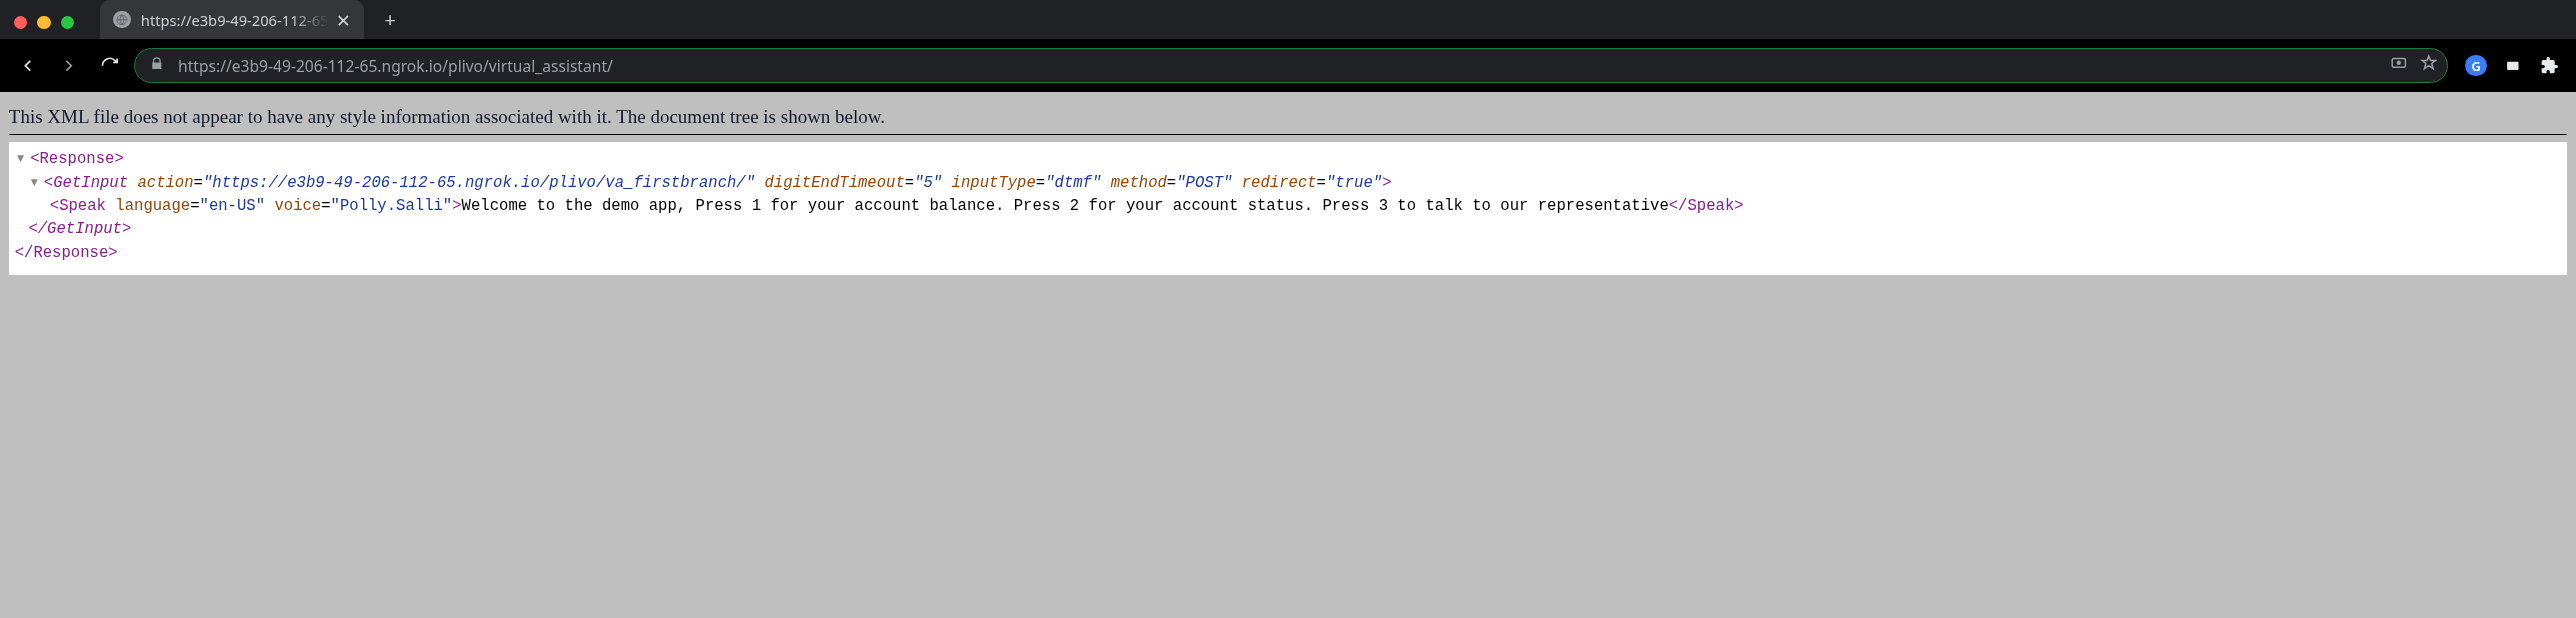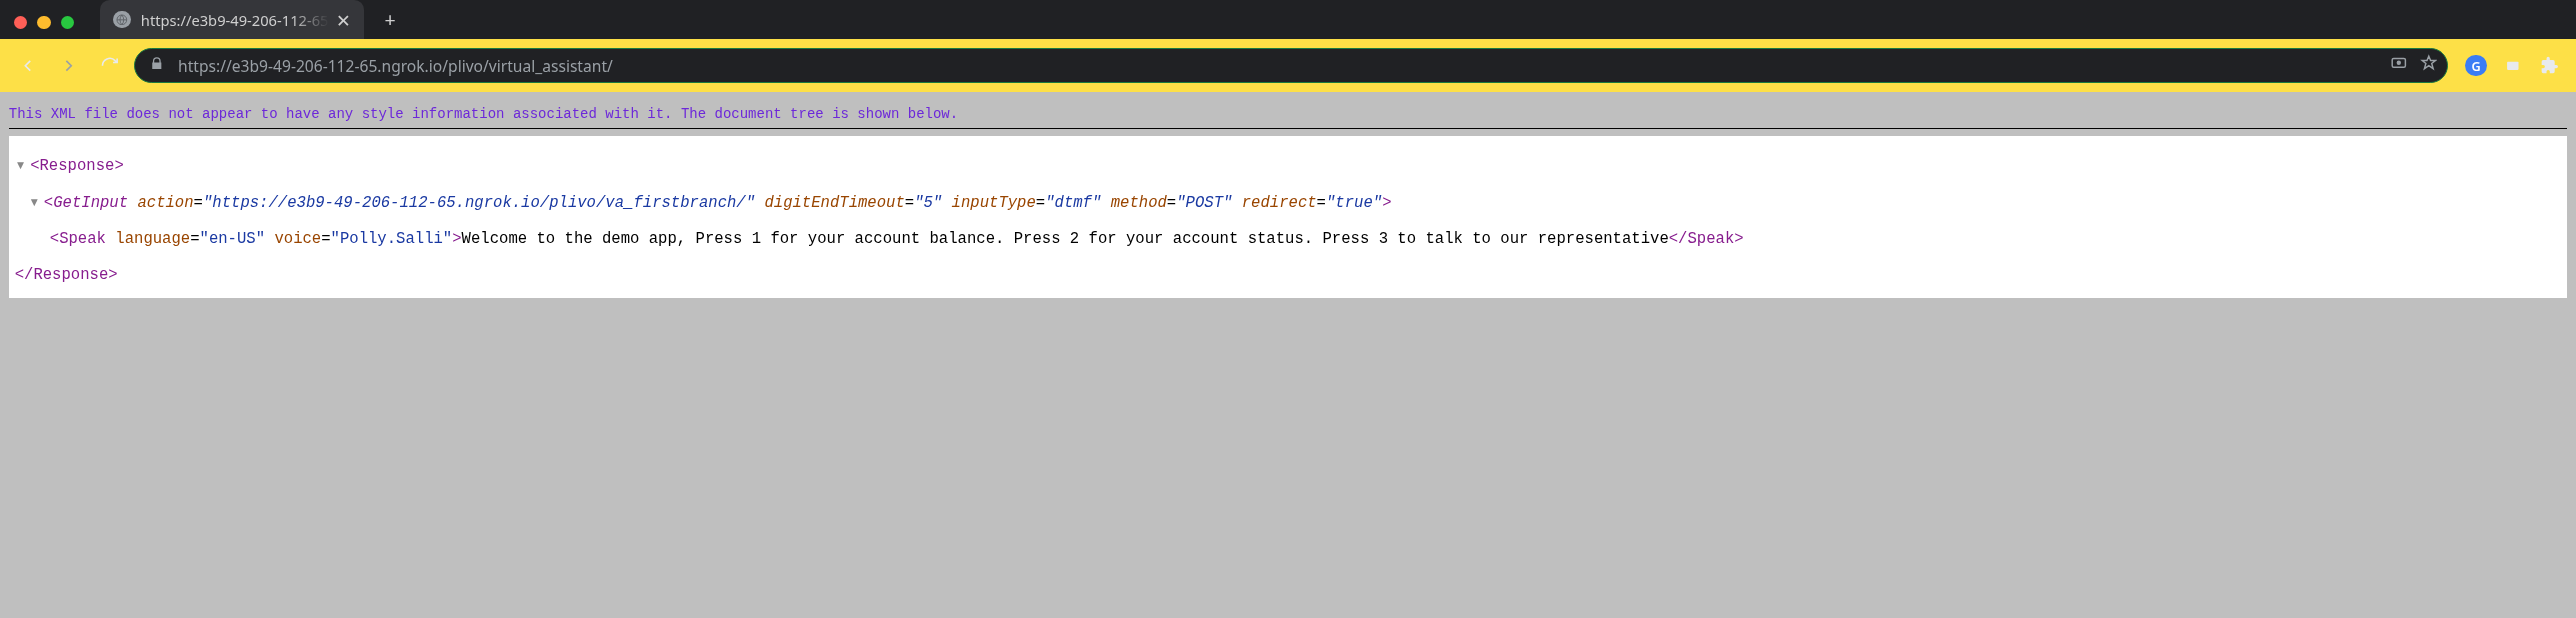--- a/index.html
+++ b/index.html
@@ -73,21 +73,21 @@
   .new-tab {
     width: 33px; height: 33px;
     display:flex;align-items:center;justify-content:center;
     color:#cfcfcf; font-size:19.6px; font-family: system-ui,sans-serif;
     margin-left: 9.8px; margin-bottom:2.9px;
     cursor:pointer;
   }
 
   .toolbar {
     height: 62px;
-    background: #fde047;
+    background: #000000;
     display: flex;
     align-items: center;
     padding: 0 11.7px;
     gap: 7.8px;
   }
   .nav-btn {
     width: 33px; height:33px;
     display:flex;align-items:center;justify-content:center;
     color:#9aa0a6;
     cursor:pointer;
@@ -135,36 +135,36 @@
     width:21.5px;height:21.5px;border-radius:50%;background:#3a7df5;
     display:flex;align-items:center;justify-content:center;
     color:#fff;font-family:system-ui;font-size:12.7px;font-weight:600;
   }
 
   
   .page {
     padding: 9.8px 8.8px 0 8.8px;
   }
   .xml-notice {
-    font-family: Liberation Mono, monospace;
-    font-size: 14px;
-    color: #6d28d9;
+    font-family: Liberation Serif, serif;
+    font-size: 19px;
+    color: #0f172a;
     padding: 3.9px 0 5.9px 0;
   }
   .hr { border-top:1px solid #000; margin-bottom:7.8px;}
 
   .xml-view {
     background:#fff;
     padding: 5.9px 7.8px 9.8px 2px;
     font-family: Menlo, Consolas, "Courier New", monospace;
     font-size: 15.6px;
     line-height: 1.5;
     white-space: normal;
   }
-  .row { display:block;margin-top:13px; }
+  .row { display:block; }
   .disc { color:#888; font-family: system-ui,sans-serif; font-size:11.7px; vertical-align:1px; padding-right:3.9px; user-select:none;}
   .indent-0{ padding-left: 3.9px; }
   .indent-1{ padding-left: 17.6px; font-style: italic; }
   .indent-2{ padding-left: 39px; }
   .tag  { color:#871d8e; }
   .attr-name { color:#994500; }
   .attr-val  { color:#1a39a2; }
   .txt  { color:#000; }
 </style>
 </head>
@@ -258,20 +258,23 @@
     </div>
 
     <div class="row indent-1">
       <span class="disc">▼</span><span class="tag">&lt;GetInput </span><span class="attr-name">action</span><span class="txt">=</span><span class="attr-val">"https://e3b9-49-206-112-65.ngrok.io/plivo/va_firstbranch/"</span><span class="txt"> </span><span class="attr-name">digitEndTimeout</span><span class="txt">=</span><span class="attr-val">"5"</span><span class="txt"> </span><span class="attr-name">inputType</span><span class="txt">=</span><span class="attr-val">"dtmf"</span><span class="txt"> </span><span class="attr-name">method</span><span class="txt">=</span><span class="attr-val">"POST"</span><span class="txt"> </span><span class="attr-name">redirect</span><span class="txt">=</span><span class="attr-val">"true"</span><span class="tag">&gt;</span>
     </div>
 
     <div class="row indent-2">
       <span class="tag">&lt;Speak </span><span class="attr-name">language</span><span class="txt">=</span><span class="attr-val">"en-US"</span><span class="txt"> </span><span class="attr-name">voice</span><span class="txt">=</span><span class="attr-val">"Polly.Salli"</span><span class="tag">&gt;</span><span class="txt">Welcome to the demo app, Press 1 for your account balance. Press 2 for your account status. Press 3 to talk to our representative</span><span class="tag">&lt;/Speak&gt;</span>
     </div>
 
+    <div class="row indent-1">
+      <span class="tag">&lt;/GetInput&gt;</span>
+    </div>
 
 
     <div class="row indent-0">
       <span class="tag">&lt;/Response&gt;</span>
     </div>
 
   </div>
 </div>
 
 

